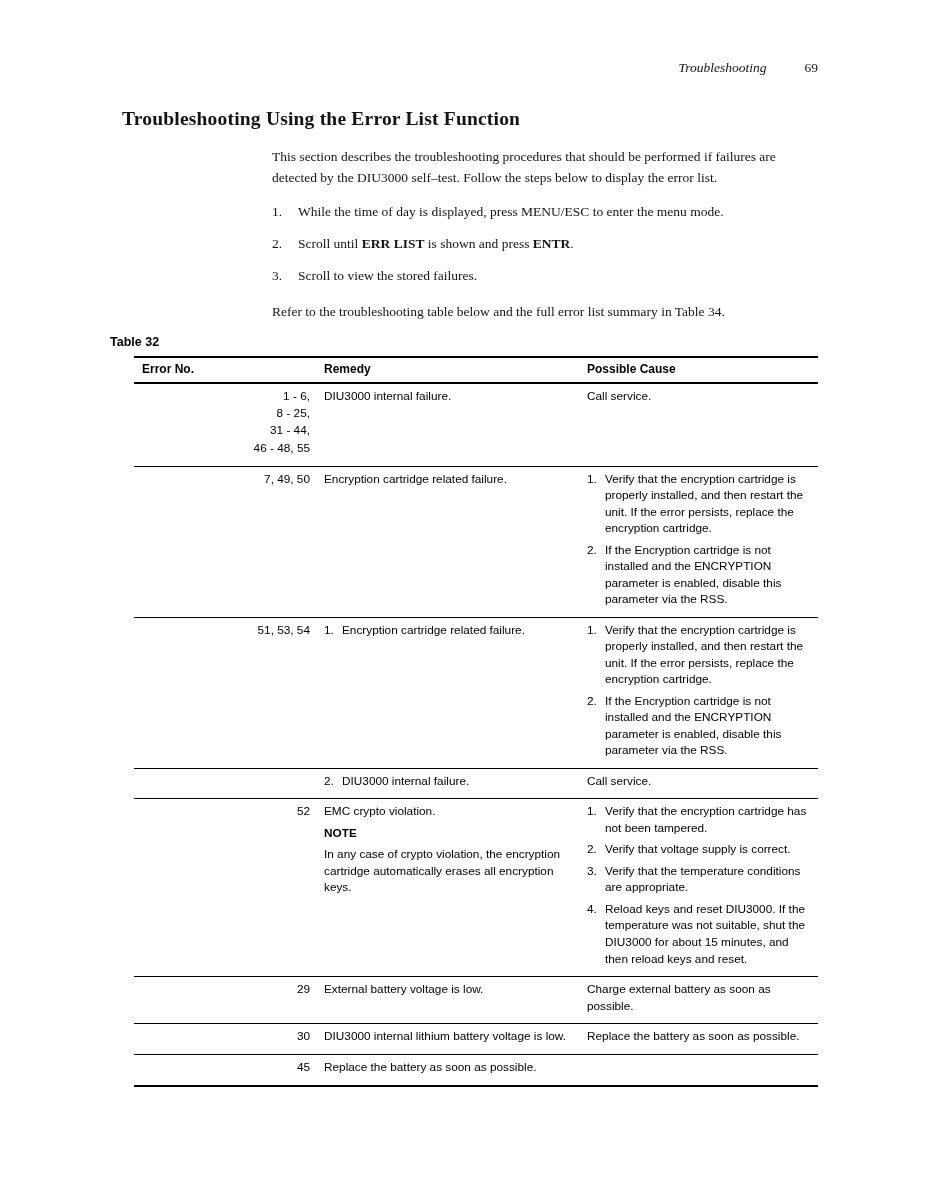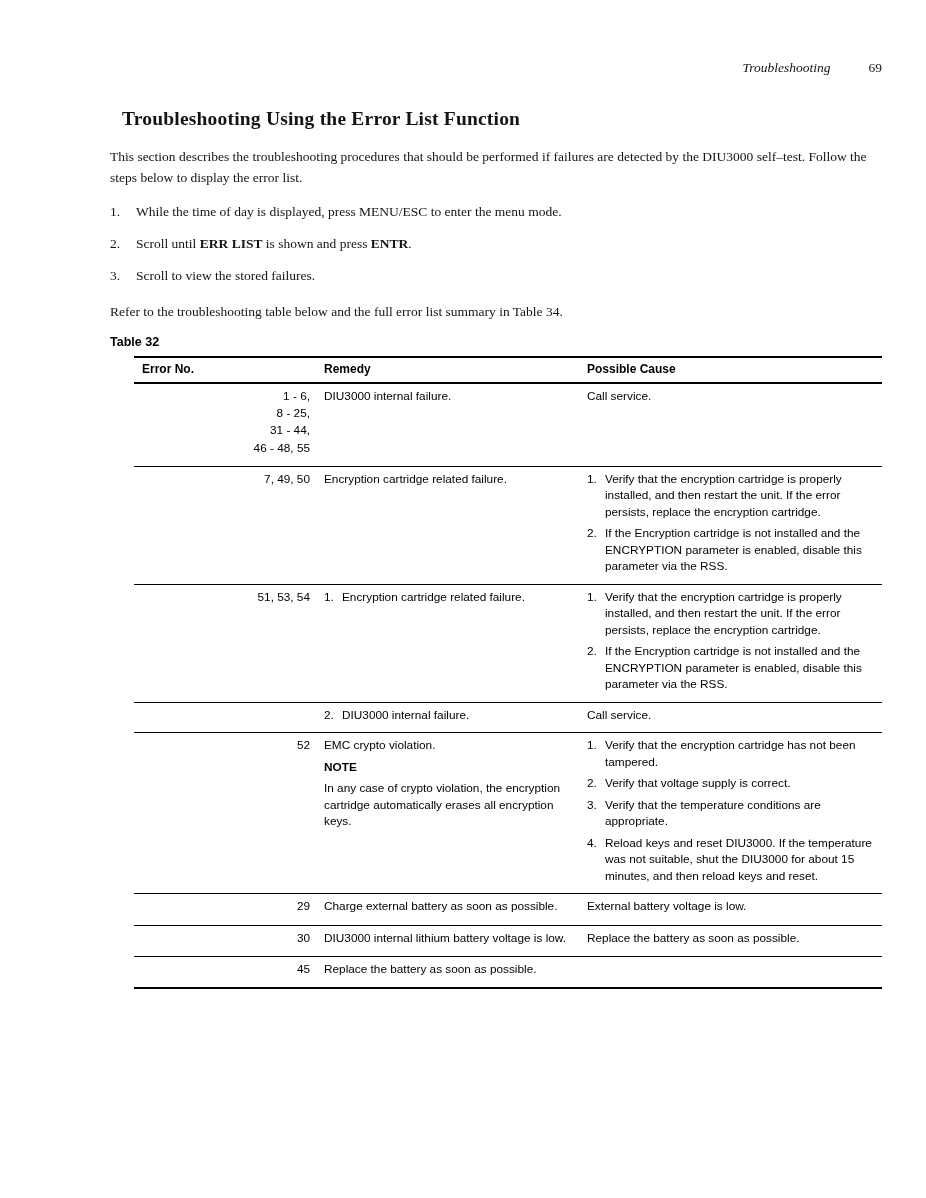--- a/index.html
+++ b/index.html
@@ -6,42 +6,42 @@
     margin: 0;
     padding: 0;
     background: #ffffff;
   }
   .page {
     position: relative;
     width: 926px;
     height: 1198px;
     box-sizing: border-box;
     background: #ffffff;
-    padding: 60px 44px 0 110px;
+    padding: 60px 108px 0 110px;
     overflow: hidden;
     font-family: "Liberation Serif", serif;
     color: #141414;
   }
   .running-header {
     display: flex;
     justify-content: flex-end;
     align-items: baseline;
     font-size: 13.5px;
   }
   .rh-section { font-style: italic; }
   .rh-page { margin-left: 38px; }
 
   .title {
     margin: 32px 0 0 12px;
     font-size: 19.5px;
     font-weight: bold;
     letter-spacing: 0.2px;
   }
 
-  .body-indent { }
+  .body-indent { margin-left: 162px; }
 
   .intro {
     margin: 17px 0 0 0;
     font-size: 13.5px;
     line-height: 1.55;
   }
   .steps { margin-top: 14px; }
   .step {
     display: flex;
     font-size: 13.5px;
@@ -231,25 +231,25 @@
             <div class="blk num-item">
               <span class="num-n">4.</span>
               <span class="num-t">Reload keys and reset DIU3000. If the temperature was not suitable, shut the DIU3000 for about 15 minutes, and then reload keys and reset.</span>
             </div>
           </div>
         </div>
         <div class="trow">
           <div class="cell c1">
             <div class="err-line">29</div>
           </div>
+          <div class="cell c2">
+            <div class="blk">External battery voltage is low.</div>
+          </div>
           <div class="cell c3">
             <div class="blk">Charge external battery as soon as possible.</div>
-          </div>
-          <div class="cell c2">
-            <div class="blk">External battery voltage is low.</div>
           </div>
         </div>
         <div class="trow">
           <div class="cell c1">
             <div class="err-line">30</div>
           </div>
           <div class="cell c2">
             <div class="blk">DIU3000 internal lithium battery voltage is low.</div>
           </div>
           <div class="cell c3">

